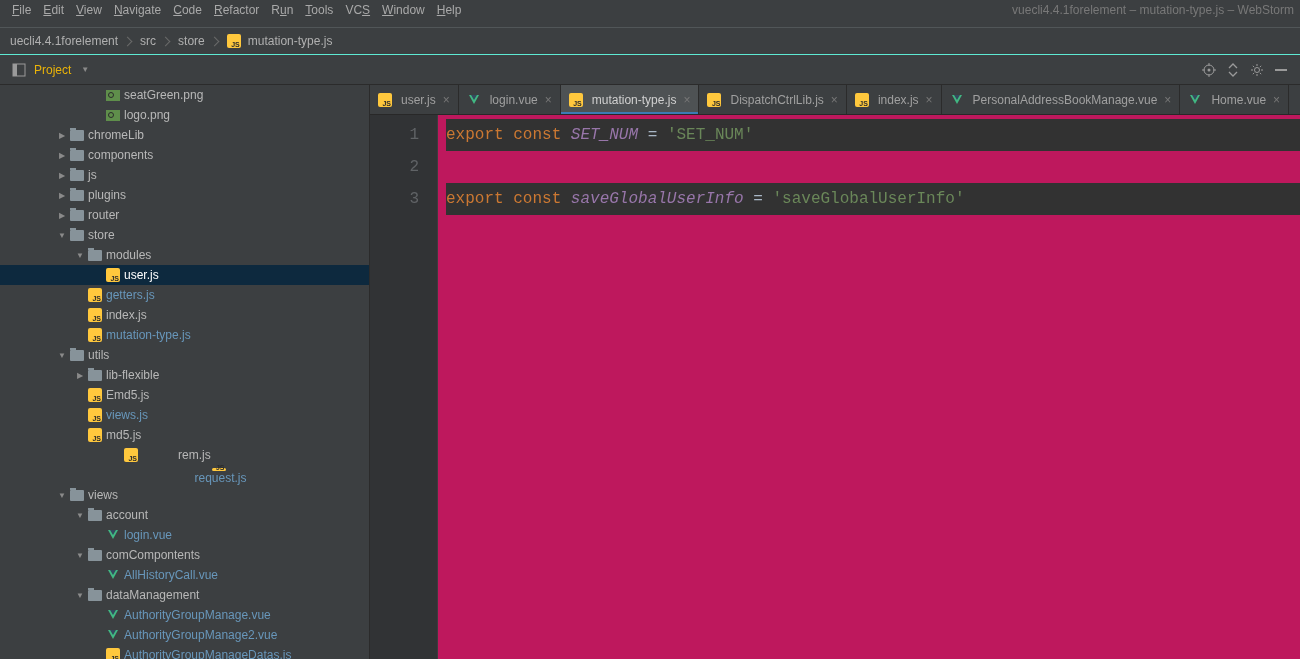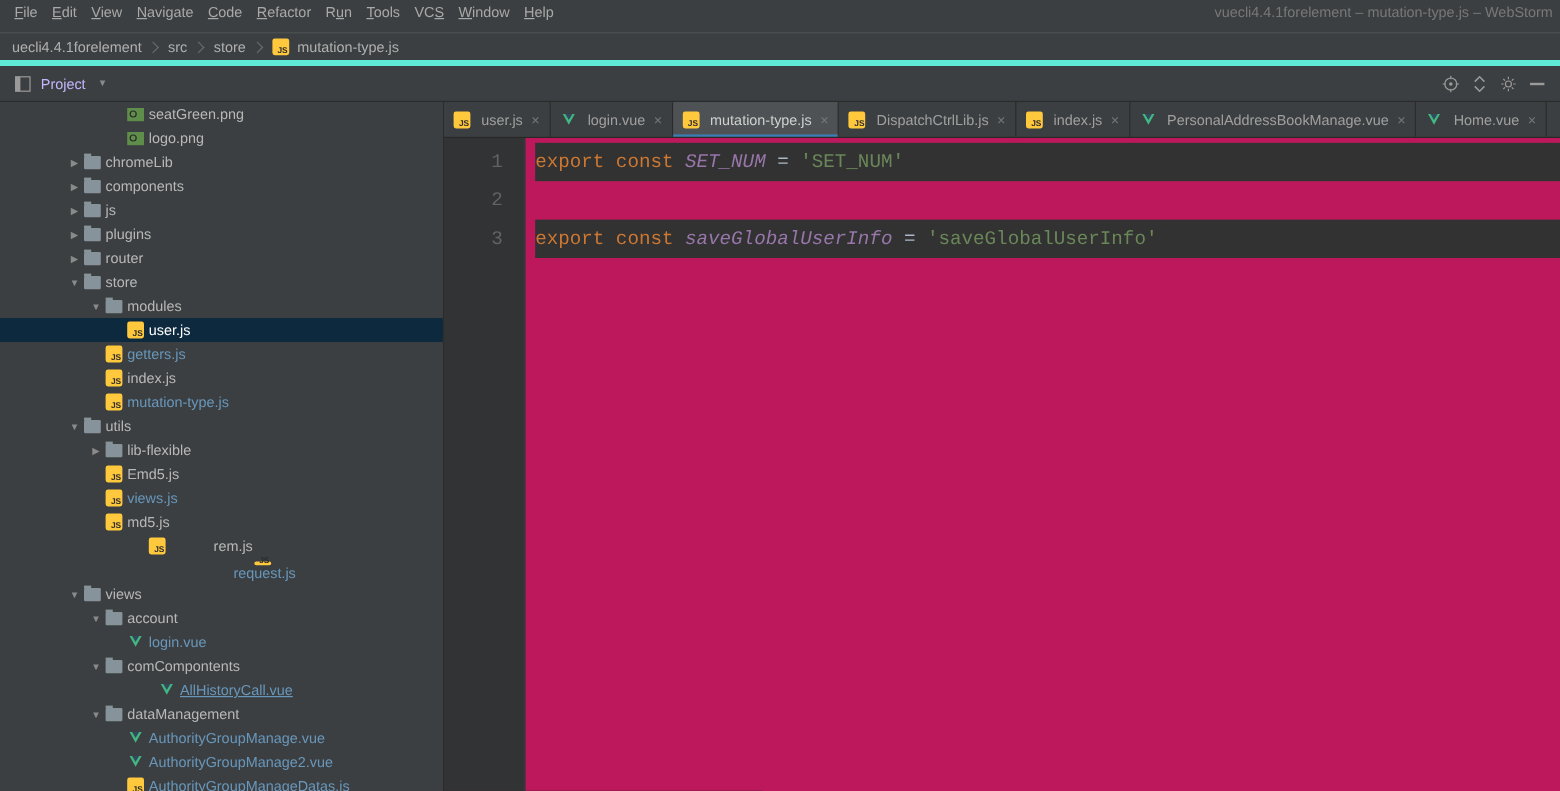--- a/index.html
+++ b/index.html
@@ -25,21 +25,21 @@
 .menubar-item { padding: 0 6px; color: #a9a9a9; font-size: 12px; line-height: 10px; margin-top: -8px; }
 .menubar-item u { text-decoration: underline; }
 .menubar-title { margin-left: auto; color: #787878; font-size: 12px; margin-top: -8px; white-space: nowrap; }
 
 .breadcrumb {
   height: 27px;
   display: flex;
   align-items: center;
   background: #3c3f41;
   padding: 0 4px;
-  border-bottom: 5px solid #5eead4;
+  border-bottom: 1px solid #5eead4;
 }
 .crumb { display: flex; align-items: center; gap: 3px; padding: 0 6px; color: #b0b0b0; }
 .crumb + .crumb::before {
   content: '';
   width: 6px; height: 6px;
   border-right: 1px solid #6a6a6a;
   border-top: 1px solid #6a6a6a;
   transform: rotate(45deg);
   margin: 0 6px 0 -6px;
 }
@@ -196,21 +196,21 @@
   background: #be185d;
   padding: 4px 0 0 8px;
   white-space: pre;
 }
 .code .line1, .code .line2 { background: #323232; display: block; }
 .kw { color: #cc7832; }
 .id { color: #9876aa; font-style: italic; }
 .str { color: #6a8759; }
 .op { color: #a9b7c6; }
 
-.proj-label { color: #c4b5fd; font-weight: normal; }
+.proj-label { color: #eab308; font-weight: normal; }
 .dropdown-arrow { color: #8a8a8a; font-size: 8px; margin-left: 4px; }
 </style>
 </head>
 <body>
 
 <div class="menubar">
   <span class="menubar-item"><u>F</u>ile</span>
   <span class="menubar-item"><u>E</u>dit</span>
   <span class="menubar-item"><u>V</u>iew</span>
   <span class="menubar-item"><u>N</u>avigate</span>
@@ -393,21 +393,21 @@
       <div class="tree-row changed" style="padding-left: 90px;">
         <span class="arrow none"></span>
         <span class="ficon vue"></span>
         <span>login.vue</span>
       </div>
       <div class="tree-row" style="padding-left: 72px;">
         <span class="arrow down"></span>
         <span class="ficon folder"></span>
         <span>comCompontents</span>
       </div>
-      <div class="tree-row changed" style="padding-left: 116px; text-decoration: underline;">
+      <div class="tree-row changed" style="padding-left: 90px;">
         <span class="arrow none"></span>
         <span class="ficon vue"></span>
         <span>AllHistoryCall.vue</span>
       </div>
       <div class="tree-row" style="padding-left: 72px;">
         <span class="arrow down"></span>
         <span class="ficon folder"></span>
         <span>dataManagement</span>
       </div>
       <div class="tree-row changed" style="padding-left: 90px;">

